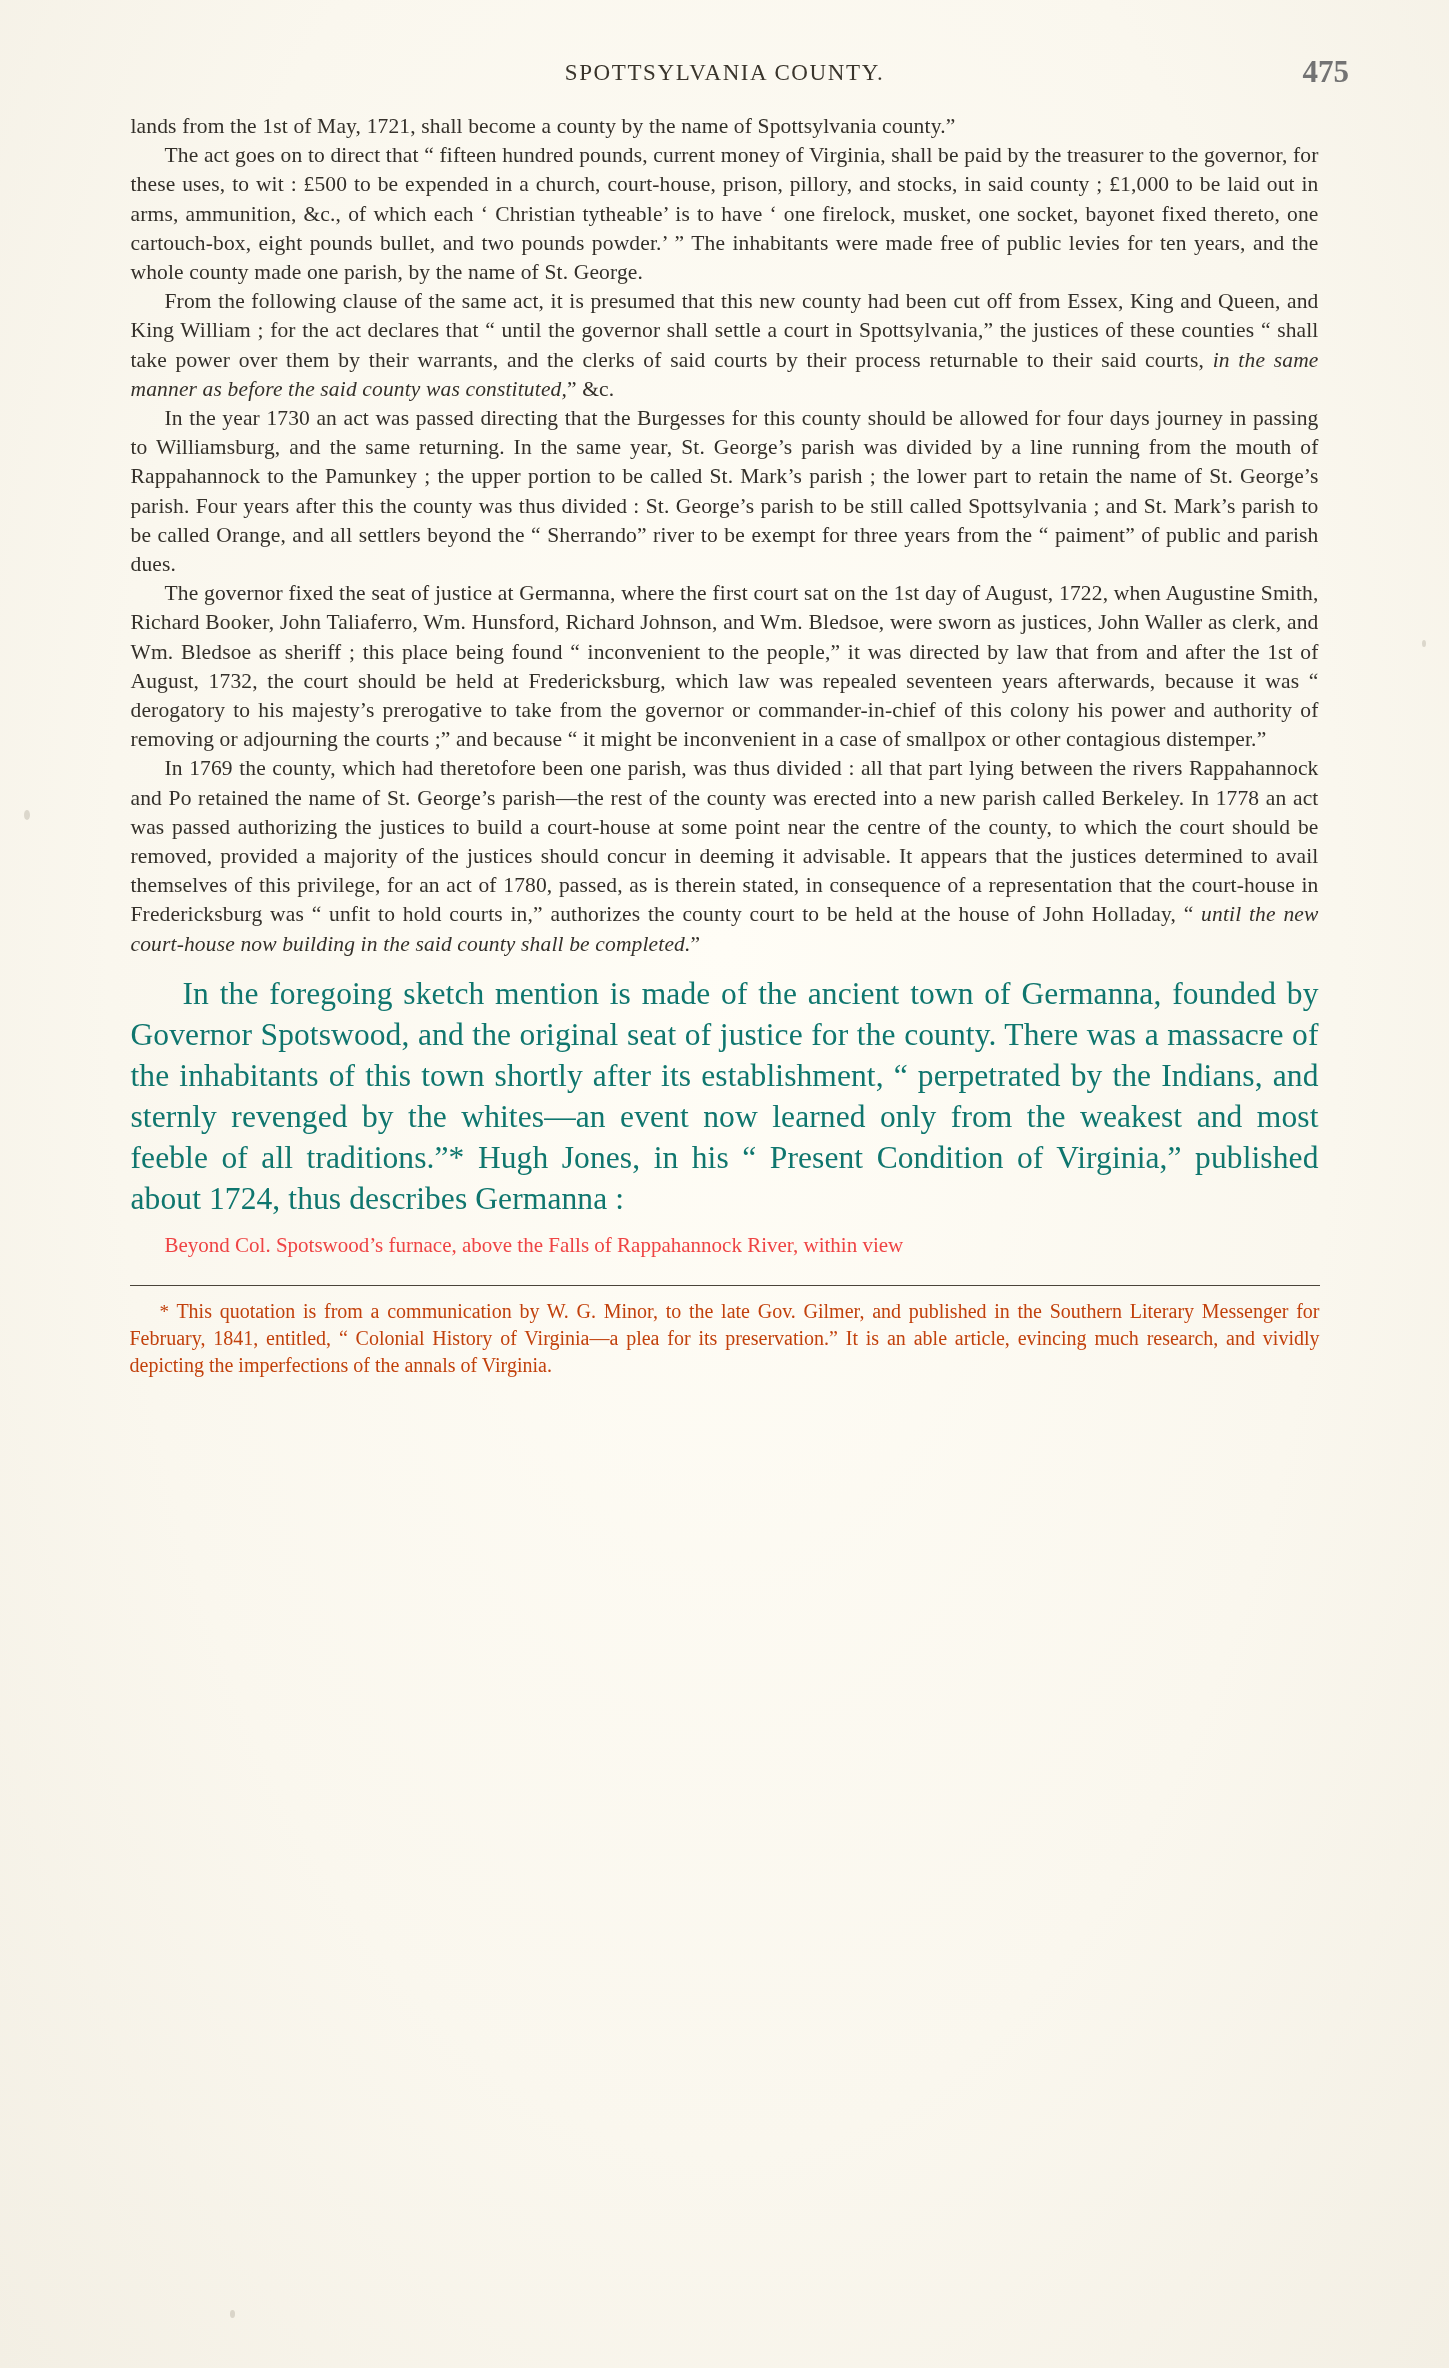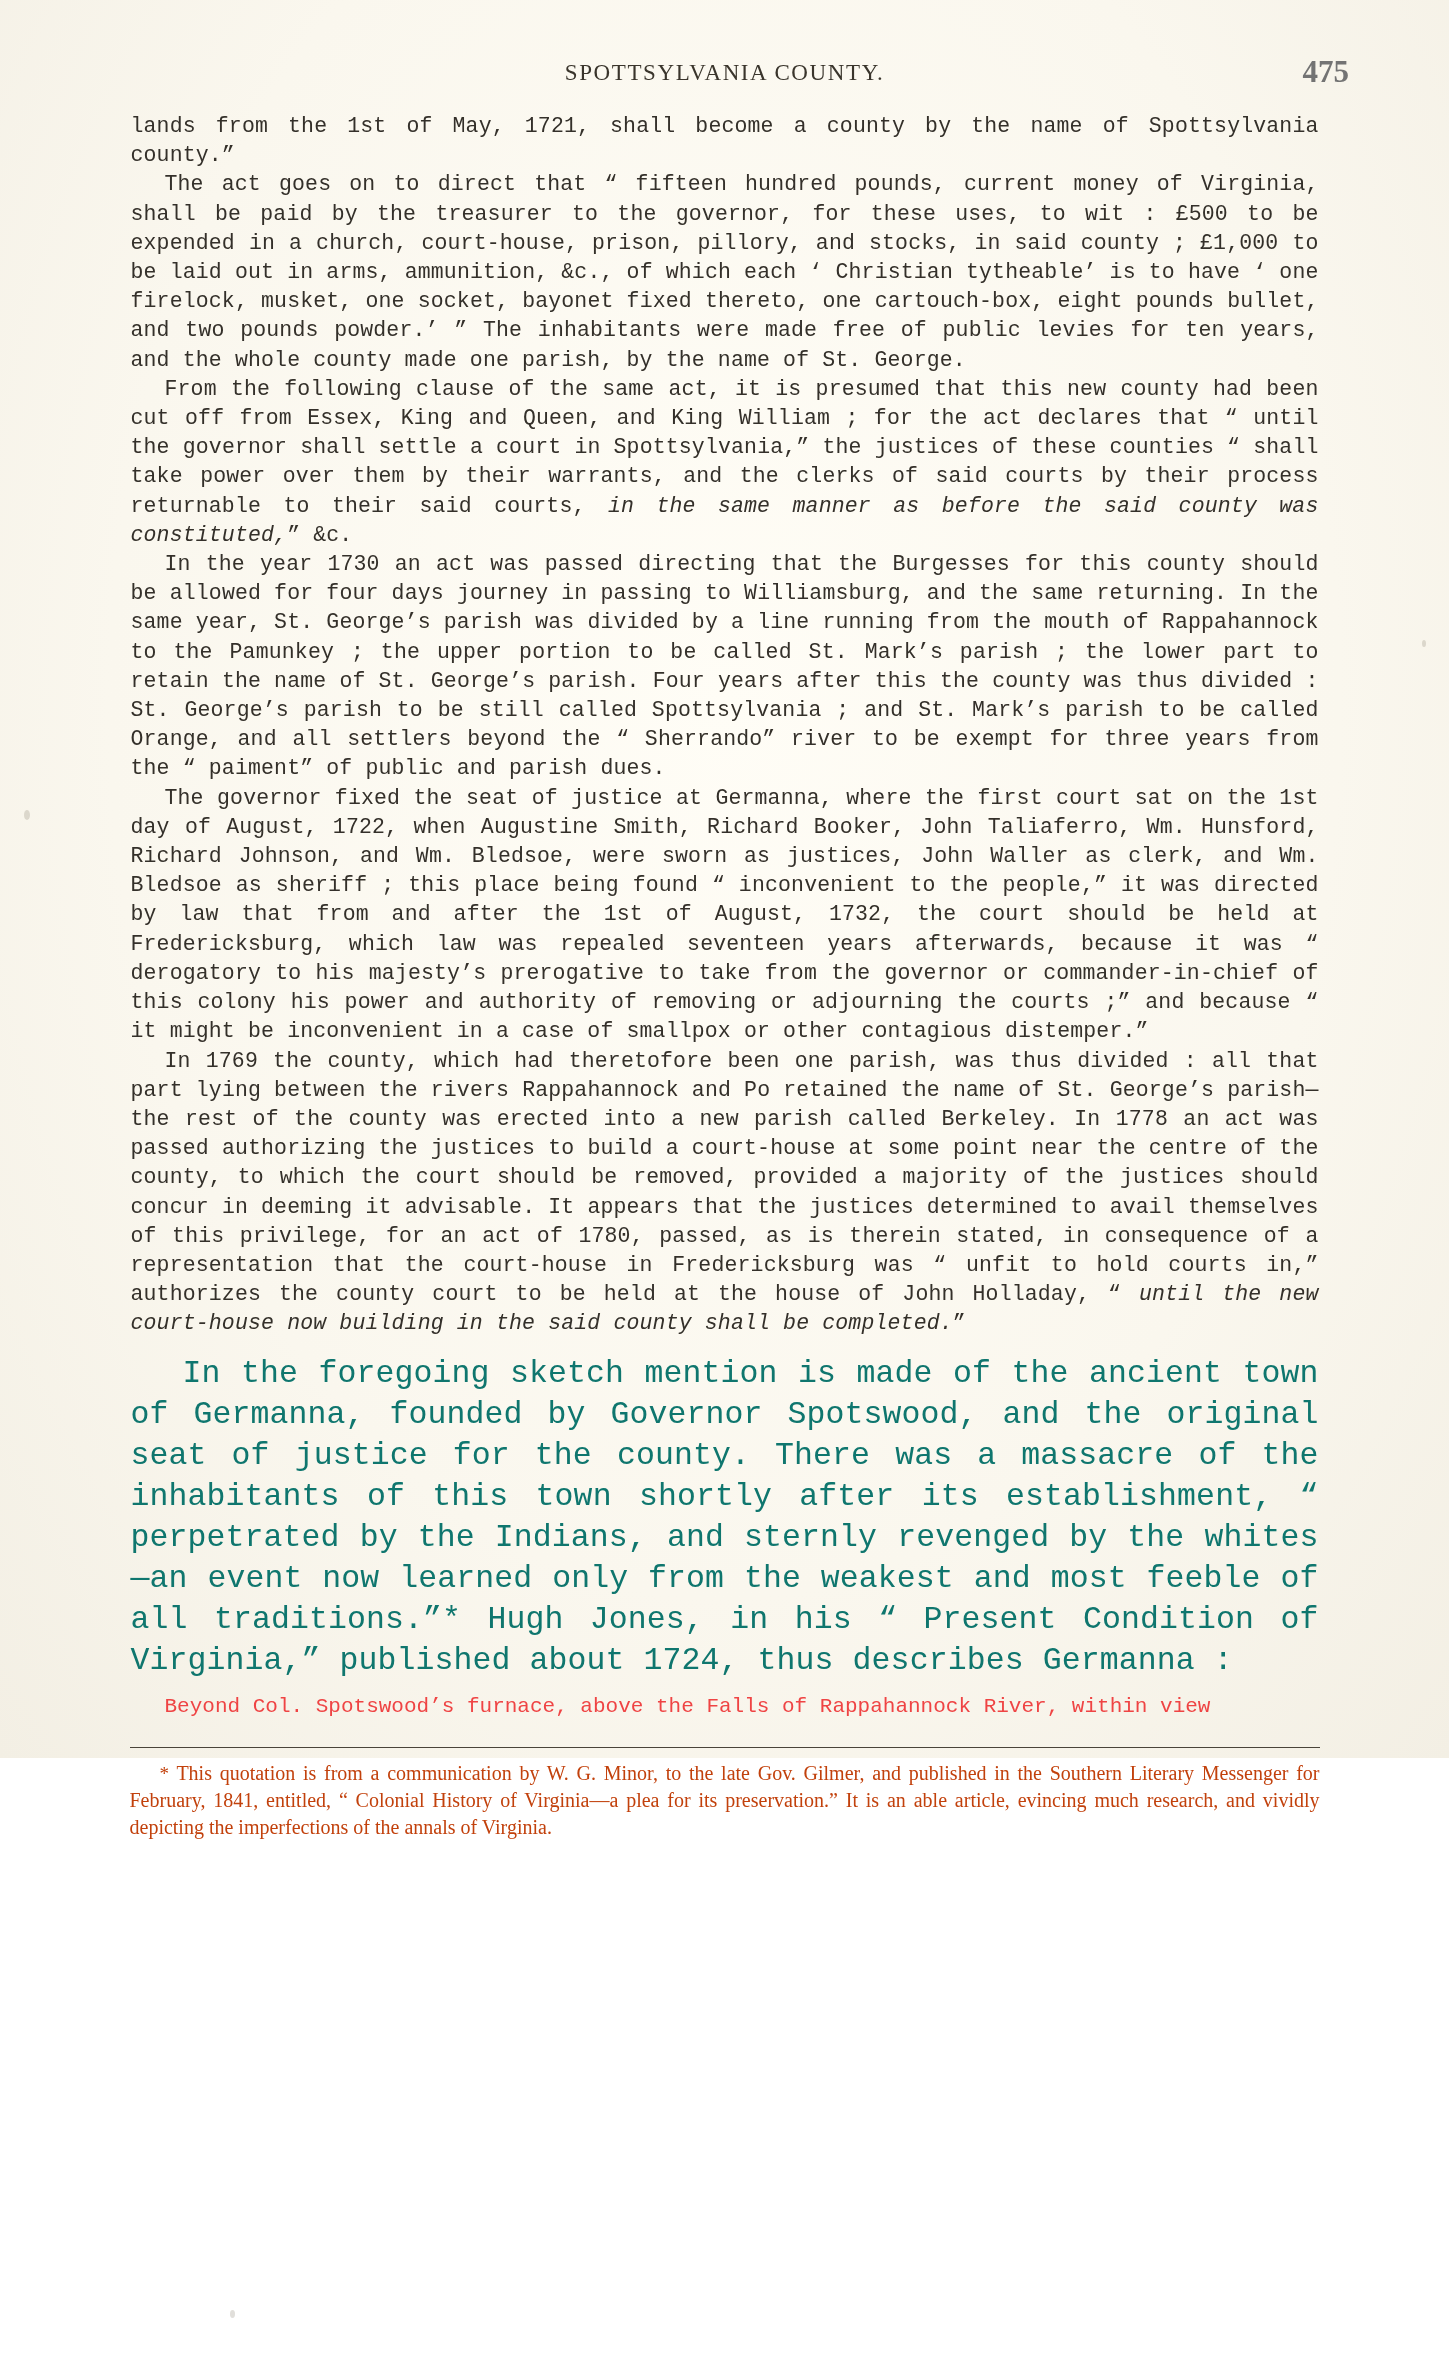--- a/index.html
+++ b/index.html
@@ -12,21 +12,21 @@
     height: 2368px;
     font-family: "Liberation Serif", serif;
     color: #2e2b26;
     position: relative;
     overflow: hidden;
   }
   .page {
     position: absolute;
     left: 0; top: 0;
     width: 1449px;
-    height: 1758px;
+    height: 2368px;
     background: #fdfcf7;
   }
   .paper-tint {
     position: absolute;
     left: 0; top: 0; right: 0; bottom: 0;
     background:
       radial-gradient(ellipse at 50% 40%, rgba(255,253,246,1) 0%, rgba(250,247,238,1) 60%, rgba(243,239,228,1) 100%);
     pointer-events: none;
   }
   .content {
@@ -58,21 +58,20 @@
     top: 0px;
     font-family: "Liberation Serif", serif;
     font-size: 31px;
     font-weight: bold;
     color: #737373;
   }
   
   .body-block {
     width: 1188px;
     margin: 0 auto;
-    font-family: Liberation Mono, monospace;
   }
   p.para {
     margin: 0;
     font-size: 21.5px;
     line-height: 29.2px;
     text-align: justify;
     text-justify: inter-word;
     color: #34302a;
     letter-spacing: 0.15px;
   }

